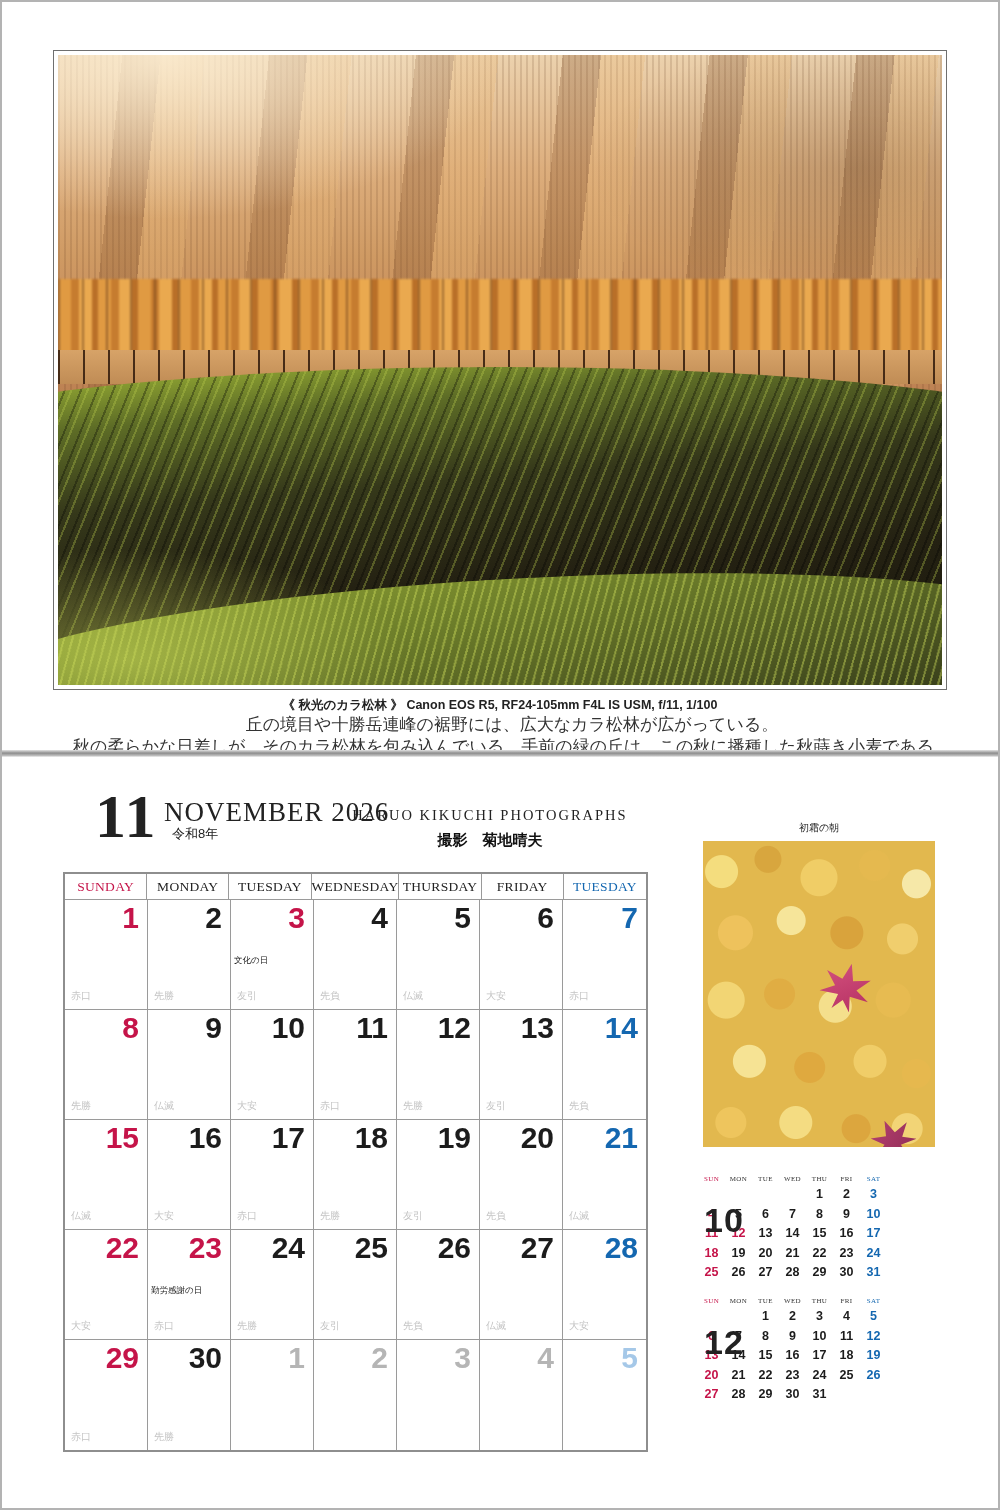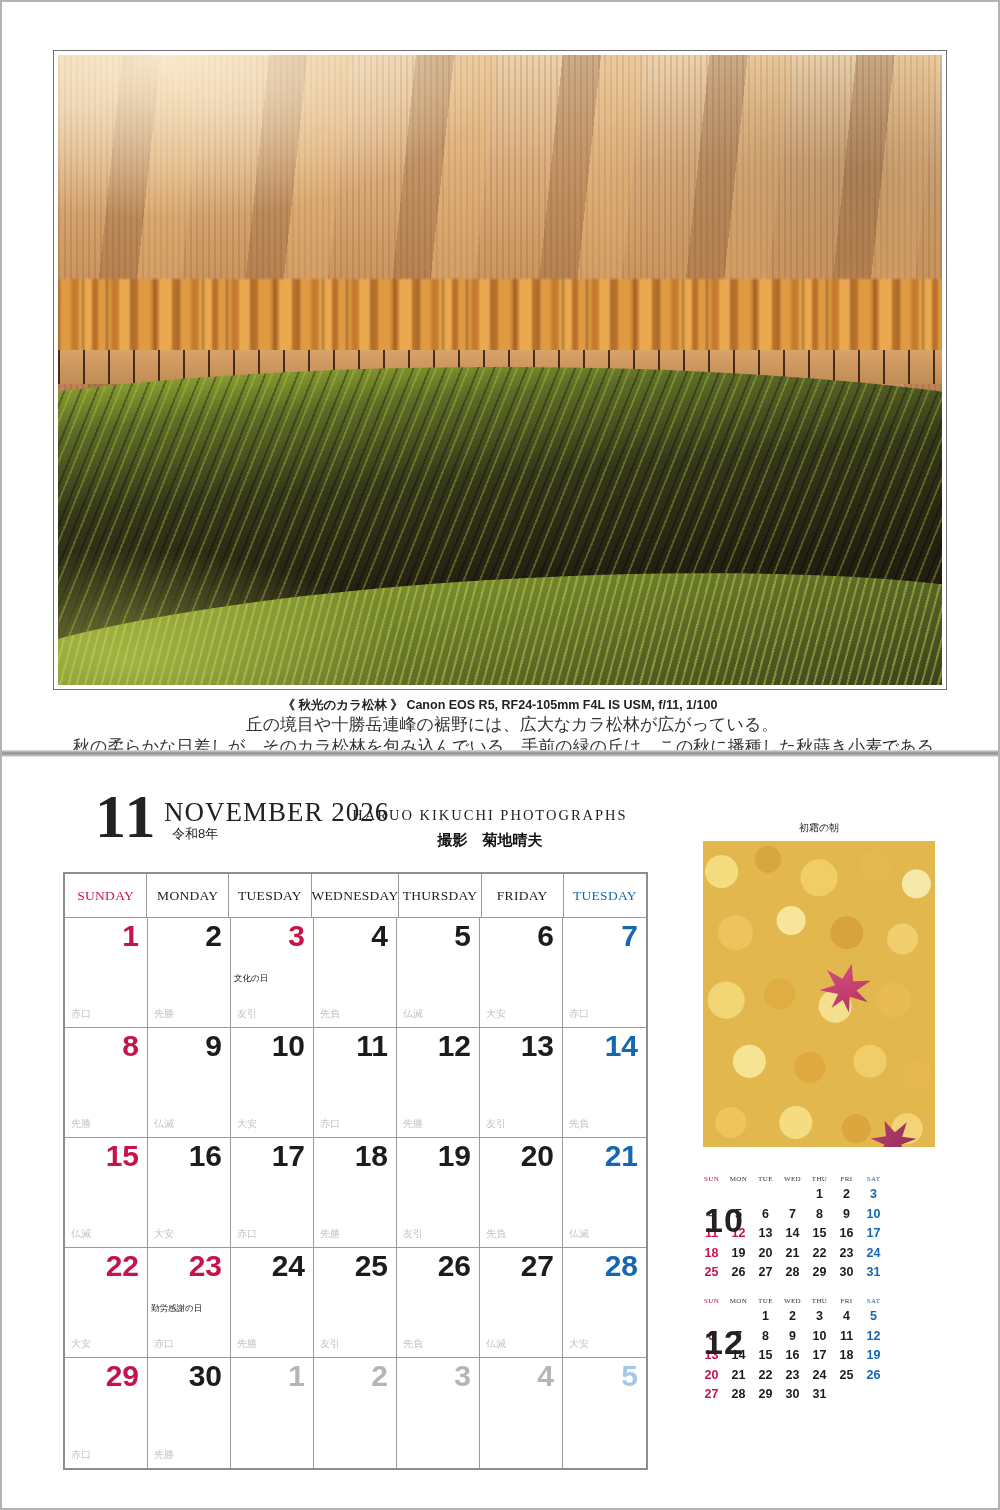--- a/index.html
+++ b/index.html
@@ -62,21 +62,21 @@
   .month-name { position:absolute; left:164px; top:42px; font-family:"Liberation Serif", serif;
                 font-size:27px; color:#222; letter-spacing:1px; line-height:1; }
   .month-era  { position:absolute; left:172px; top:68px; font-size:13px; color:#222; }
   .credit-en { position:absolute; left:330px; top:50px; width:320px; text-align:center;
                font-family:"Liberation Serif", serif; font-size:14.5px; letter-spacing:2px; color:#222; }
   .credit-jp { position:absolute; left:330px; top:74px; width:320px; text-align:center;
                font-size:15px; font-weight:700; color:#111; }
 
   
   #main-calendar { position:absolute; left:63px; top:115px; width:585px; border:2px solid #8e8e8e; background:#fff; }
-  .mc-header { display:grid; grid-template-columns:repeat(7,1fr); height:44px; border-bottom:1px solid #9a9a9a; }
+  .mc-header { display:grid; grid-template-columns:repeat(7,1fr); height:26px; border-bottom:1px solid #9a9a9a; }
   .mc-header .hd { display:flex; align-items:center; justify-content:center;
                    font-family:"Liberation Serif", serif; font-size:13.5px; letter-spacing:.3px;
                    border-right:1px solid #9a9a9a; color:#222; }
   .mc-header .hd:last-child { border-right:none; }
   .mc-header .hd-su { color:var(--red); }
   .mc-header .hd-sa { color:var(--blue); }
   .mc-week { display:grid; grid-template-columns:repeat(7,1fr); height:110px; border-bottom:1px solid #9a9a9a; }
   .mc-week:last-child { border-bottom:none; }
   .cell { position:relative; border-right:1px solid #9a9a9a; }
   .cell:last-child { border-right:none; }

